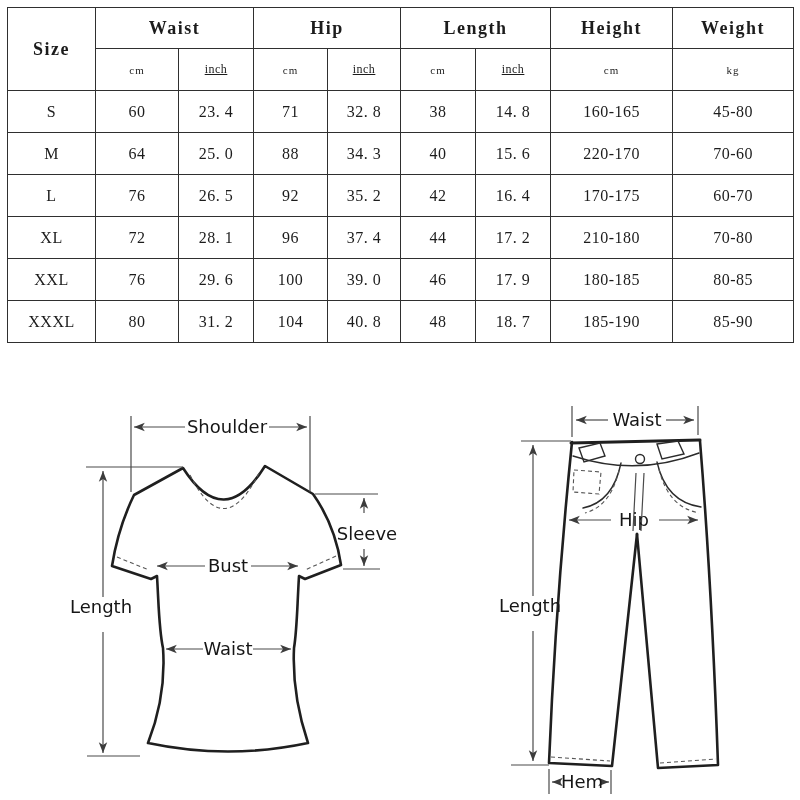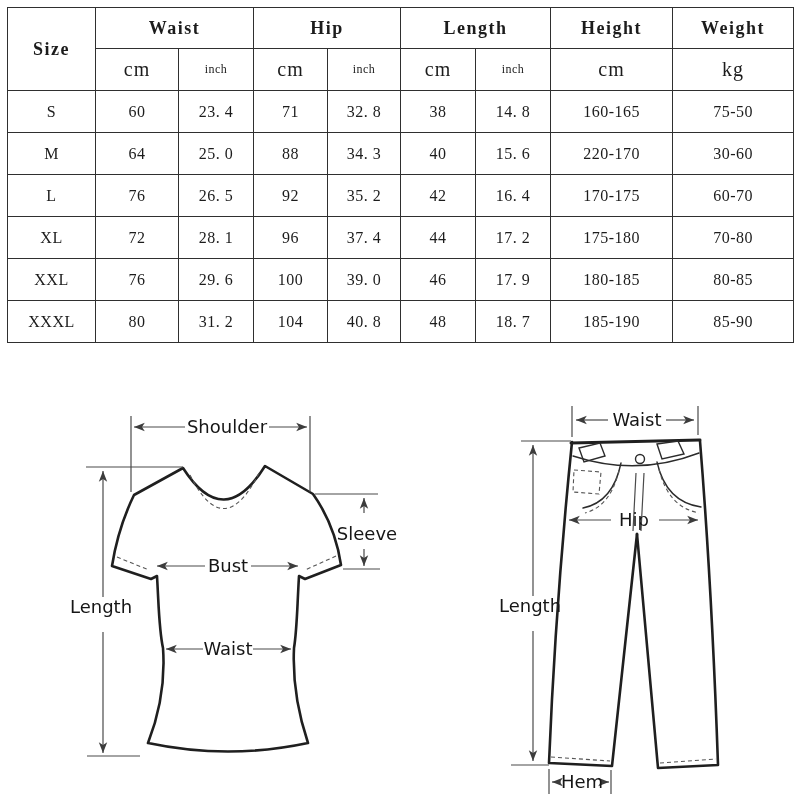--- a/index.html
+++ b/index.html
@@ -6,22 +6,22 @@
   body { width:800px; height:800px; font-family:"Liberation Serif","DejaVu Serif",serif; }
   .page { position:relative; width:800px; height:800px; overflow:hidden; background:#fff; }
 
   
   table.size-chart { position:absolute; left:7px; top:7px; width:786px;
     border-collapse:collapse; table-layout:fixed; color:#1c1c1c; }
   .size-chart th, .size-chart td { border:1.5px solid #2f2f2f; text-align:center;
     vertical-align:middle; padding:0; font-weight:normal; background:#fff; }
   .size-chart .group-row th { height:40px; font-size:18px; font-weight:bold; letter-spacing:1.5px; }
   .size-chart .unit-row td { height:41px; }
-  .size-chart .unit-cm { font-size:20px; letter-spacing:1px; }
-  .size-chart .unit-inch { font-size:12px; letter-spacing:0.5px; }
+  .size-chart .unit-cm { font-size:11px; letter-spacing:1px; }
+  .size-chart .unit-inch { font-size:12px; letter-spacing:0.5px;text-decoration:underline; }
   .size-chart tbody td { height:41px; font-size:16px; letter-spacing:0.5px; }
 
   
   svg.diagrams { position:absolute; left:0; top:380px; }
   .garment { fill:none; stroke:#1f1f1f; stroke-width:2.6; stroke-linejoin:round; stroke-linecap:round; }
   .garment-thin { fill:none; stroke:#2b2b2b; stroke-width:1.4; stroke-linecap:round; }
   .stitch { fill:none; stroke:#555555; stroke-width:1.1; stroke-dasharray:4 3; }
   .measure { fill:none; stroke:#4a4a4a; stroke-width:1.2; }
   .dlabel { font-family:"DejaVu Sans","Liberation Sans",sans-serif; font-size:18px; fill:#161616; }
 </style>
@@ -65,53 +65,53 @@
     <tbody>
       <tr>
         <td>S</td>
         <td>60</td>
         <td>23. 4</td>
         <td>71</td>
         <td>32. 8</td>
         <td>38</td>
         <td>14. 8</td>
         <td>160-165</td>
-        <td>75-50</td>
+        <td>45-80</td>
       </tr>
       <tr>
         <td>M</td>
         <td>64</td>
         <td>25. 0</td>
         <td>88</td>
         <td>34. 3</td>
         <td>40</td>
         <td>15. 6</td>
         <td>220-170</td>
-        <td>30-60</td>
+        <td>70-60</td>
       </tr>
       <tr>
         <td>L</td>
         <td>76</td>
         <td>26. 5</td>
         <td>92</td>
         <td>35. 2</td>
         <td>42</td>
         <td>16. 4</td>
         <td>170-175</td>
         <td>60-70</td>
       </tr>
       <tr>
         <td>XL</td>
         <td>72</td>
         <td>28. 1</td>
         <td>96</td>
         <td>37. 4</td>
         <td>44</td>
         <td>17. 2</td>
-        <td>175-180</td>
+        <td>210-180</td>
         <td>70-80</td>
       </tr>
       <tr>
         <td>XXL</td>
         <td>76</td>
         <td>29. 6</td>
         <td>100</td>
         <td>39. 0</td>
         <td>46</td>
         <td>17. 9</td>

